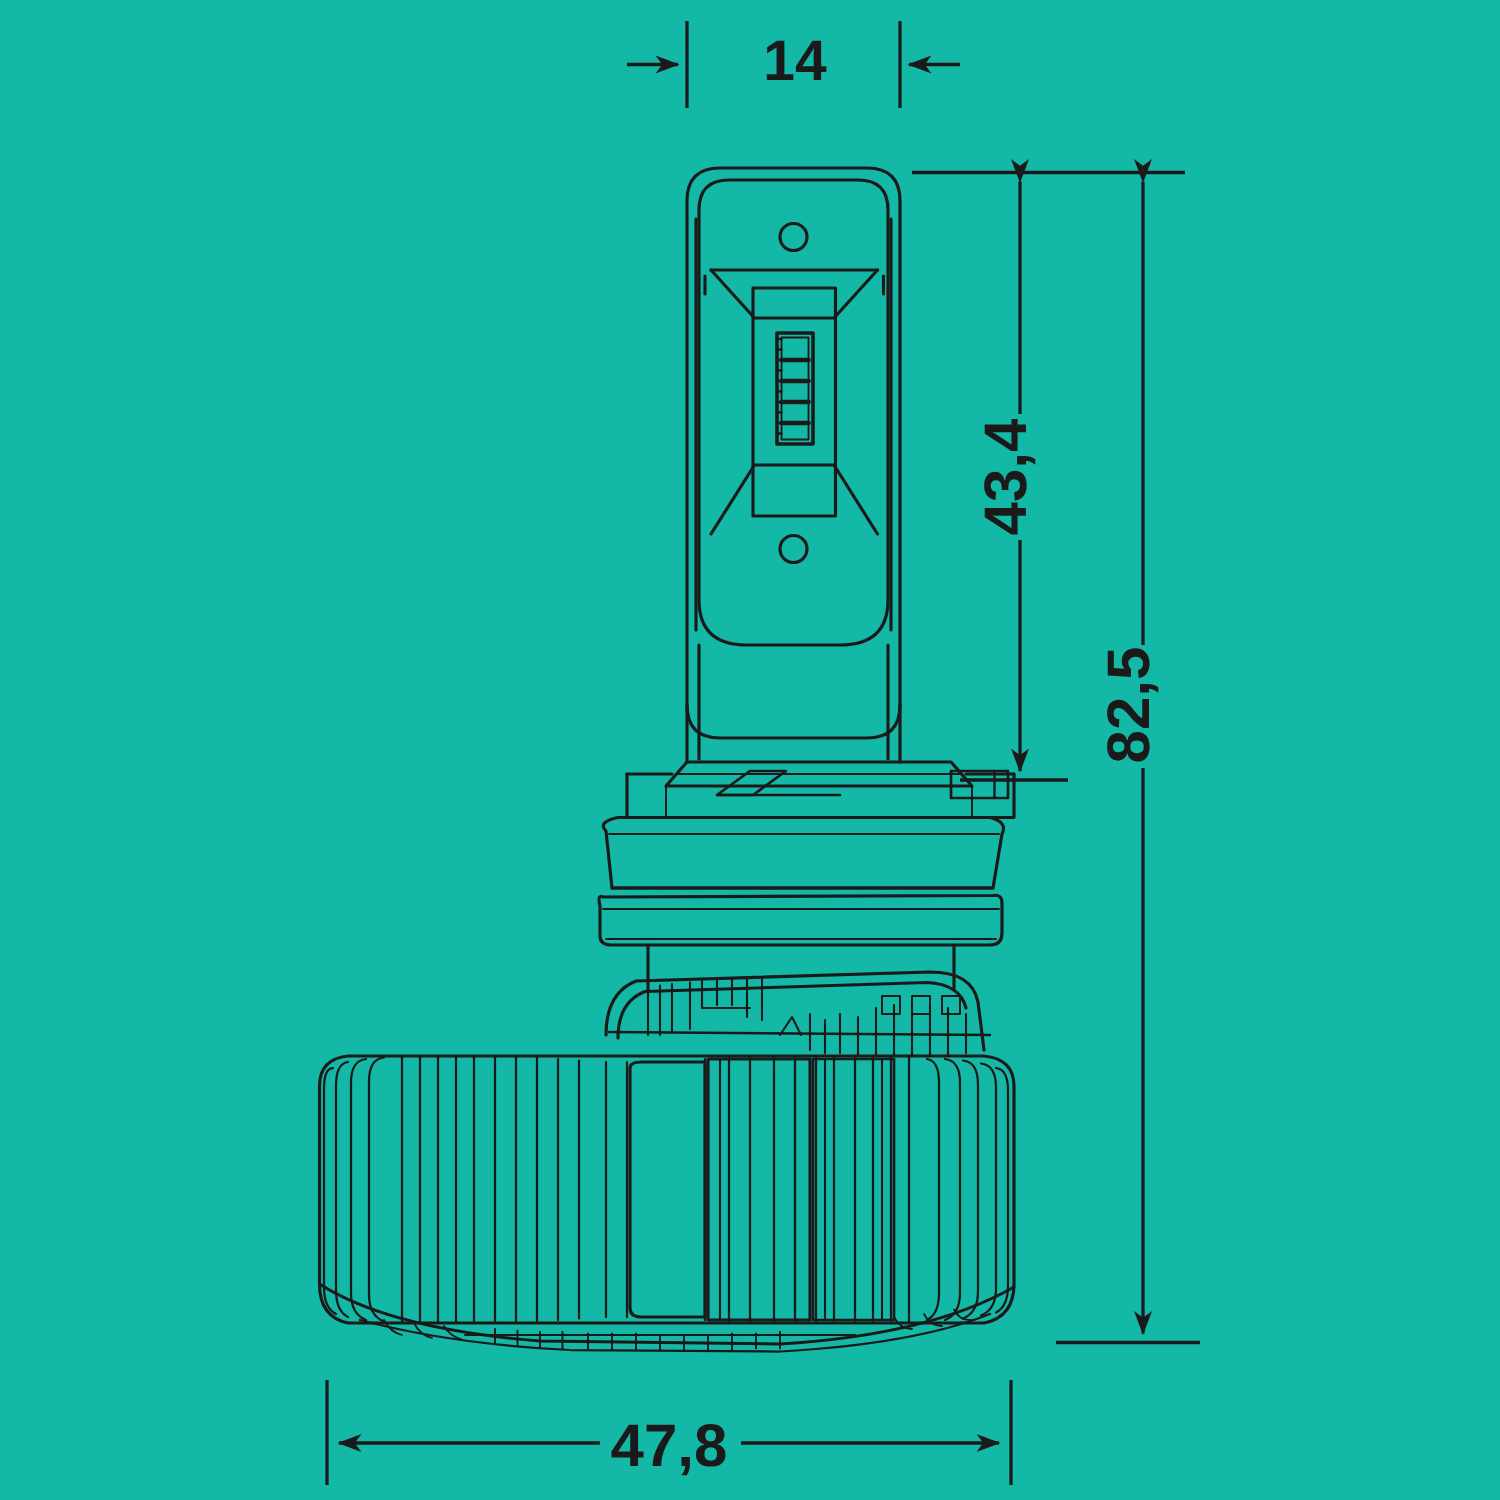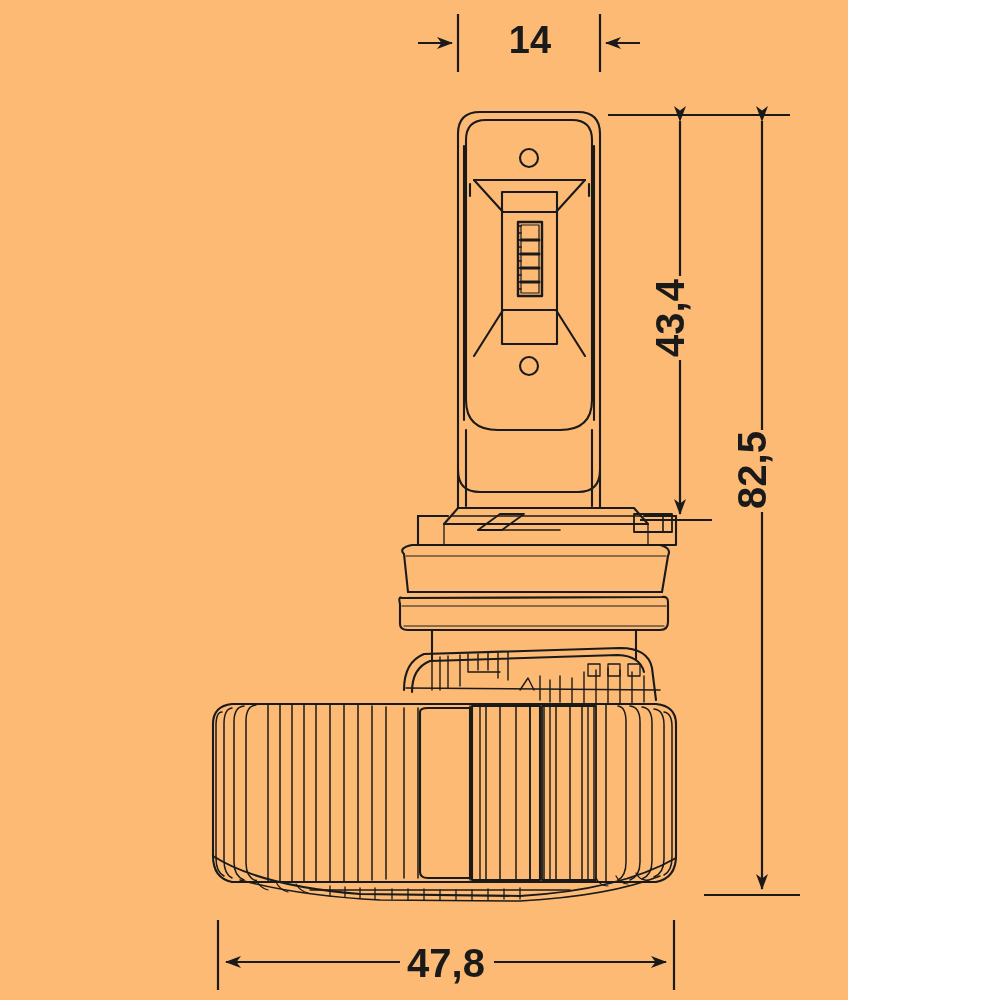--- a/index.html
+++ b/index.html
@@ -6,23 +6,23 @@
   html, body {
     margin: 0;
     padding: 0;
     background: #ffffff;
   }
   body {
     font-family: "Liberation Sans", sans-serif;
   }
   #canvas {
     position: relative;
-    width: 848px;
+    width: 1000px;
     height: 1000px;
-    background: #fdba74;
+    background: #14b8a6;
     overflow: hidden;
   }
   svg.drawing {
     display: block;
     width: 1000px;
     height: 1000px;
   }
   .dim-text {
     font-family: "Liberation Sans", sans-serif;
     font-weight: bold;

